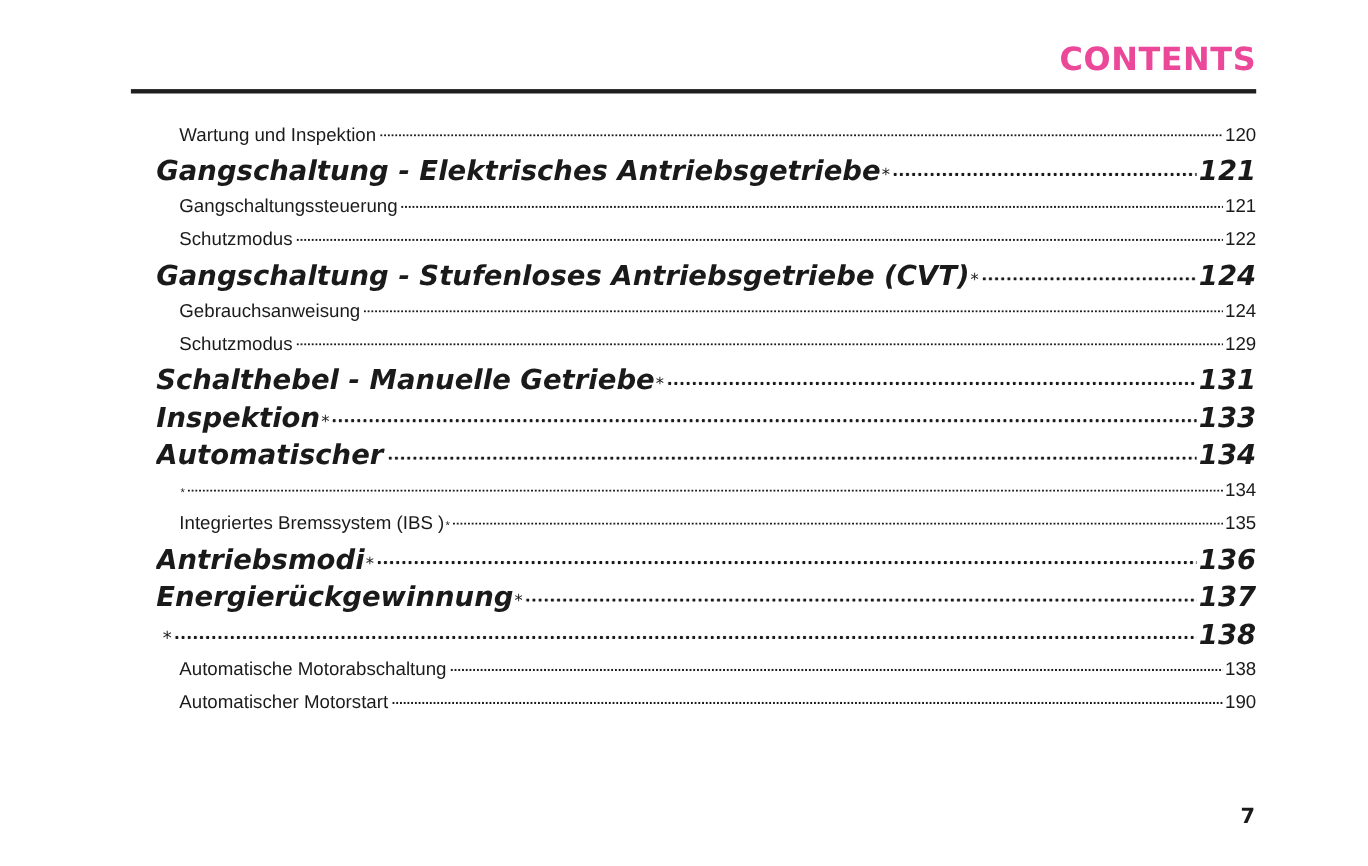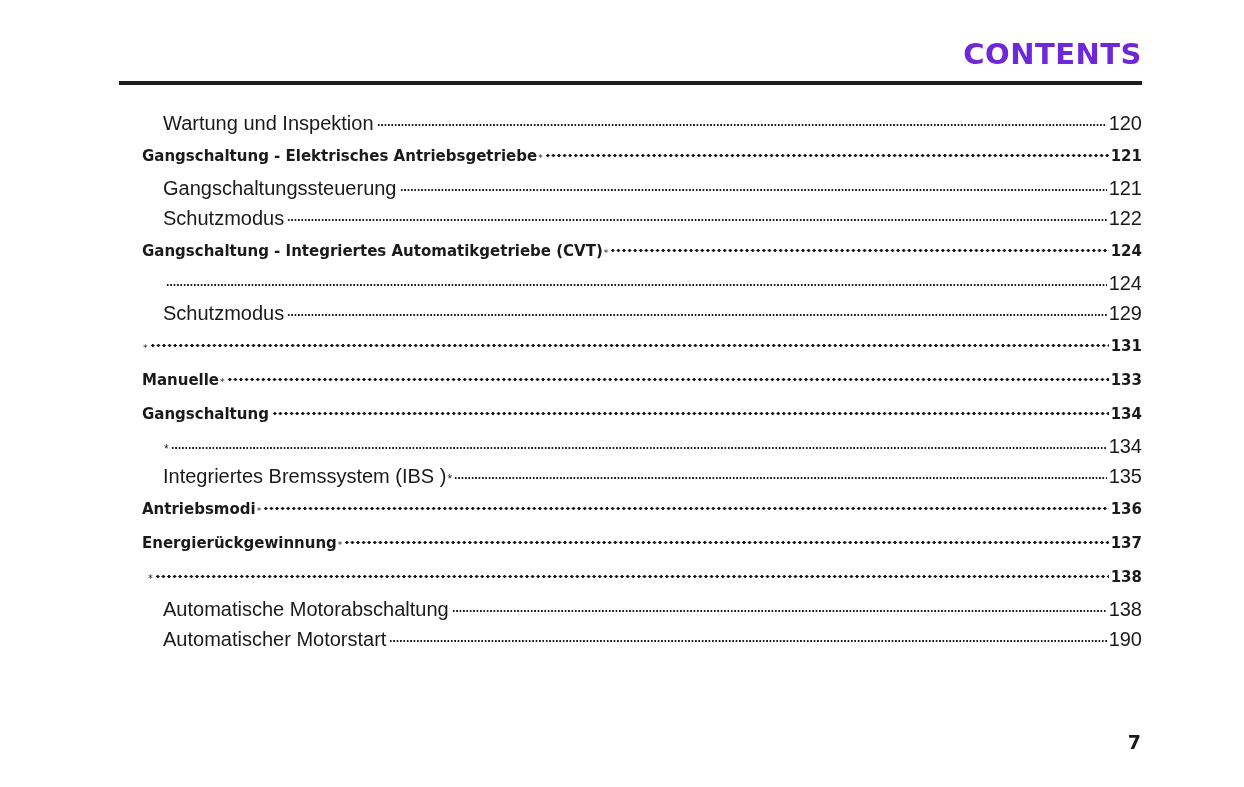--- a/index.html
+++ b/index.html
@@ -16,21 +16,21 @@
       font-family: "DejaVu Sans", "Liberation Sans", sans-serif;
     }
     .page-title {
       position: absolute;
       right: 102px;
       top: 40px;
       font-family: "DejaVu Sans", sans-serif;
       font-weight: bold;
       font-size: 29px;
       letter-spacing: 0.5px;
-      color: #6d28d9;
+      color: #ec4899;
       line-height: 1;
     }
     .title-rule {
       position: absolute;
       left: 119px;
       top: 81px;
       width: 1023px;
       height: 4px;
       background: #1e1e1e;
     }
@@ -43,29 +43,30 @@
     .toc-row {
       display: flex;
       align-items: baseline;
       white-space: nowrap;
       overflow: hidden;
     }
     .toc-row.sub {
       height: 30.5px;
       padding-left: 21px;
       font-family: "Liberation Sans", sans-serif;
-      font-size: 20px;
+      font-size: 17px;
       line-height: 30.5px;
     }
     .toc-row.main {
       height: 34px;
       font-family: "DejaVu Sans", sans-serif;
       font-weight: bold;
-      font-size: 15px;
+      font-size: 25px;
       line-height: 34px;
+      font-style: italic;
     }
     .toc-label {
       flex: 0 0 auto;
     }
     .toc-star {
       font-size: 0.6em;
       vertical-align: 0.75em;
       font-weight: normal;
       margin-left: 1px;
     }
@@ -133,49 +134,51 @@
     <span class="toc-leader"></span>
     <span class="toc-page">121</span>
   </div>
   <div class="toc-row sub">
     <span class="toc-label">Schutzmodus</span>
       <span class="toc-star"></span>
     <span class="toc-leader"></span>
     <span class="toc-page">122</span>
   </div>
   <div class="toc-row main">
-    <span class="toc-label">Gangschaltung - Integriertes Automatikgetriebe (CVT)</span>
+    <span class="toc-label">Gangschaltung - Stufenloses Antriebsgetriebe (CVT)</span>
       <span class="toc-star">*</span>
     <span class="toc-leader"></span>
     <span class="toc-page">124</span>
   </div>
   <div class="toc-row sub">
+    <span class="toc-label">Gebrauchsanweisung</span>
       <span class="toc-star"></span>
     <span class="toc-leader"></span>
     <span class="toc-page">124</span>
   </div>
   <div class="toc-row sub">
     <span class="toc-label">Schutzmodus</span>
       <span class="toc-star"></span>
     <span class="toc-leader"></span>
     <span class="toc-page">129</span>
   </div>
   <div class="toc-row main">
+    <span class="toc-label">Schalthebel - Manuelle Getriebe</span>
       <span class="toc-star">*</span>
     <span class="toc-leader"></span>
     <span class="toc-page">131</span>
   </div>
   <div class="toc-row main">
-    <span class="toc-label">Manuelle</span>
+    <span class="toc-label">Inspektion</span>
       <span class="toc-star">*</span>
     <span class="toc-leader"></span>
     <span class="toc-page">133</span>
   </div>
   <div class="toc-row main">
-    <span class="toc-label">Gangschaltung</span>
+    <span class="toc-label">Automatischer</span>
       <span class="toc-star"></span>
     <span class="toc-leader"></span>
     <span class="toc-page">134</span>
   </div>
   <div class="toc-row sub">
       <span class="toc-star">*</span>
     <span class="toc-leader"></span>
     <span class="toc-page">134</span>
   </div>
   <div class="toc-row sub">

